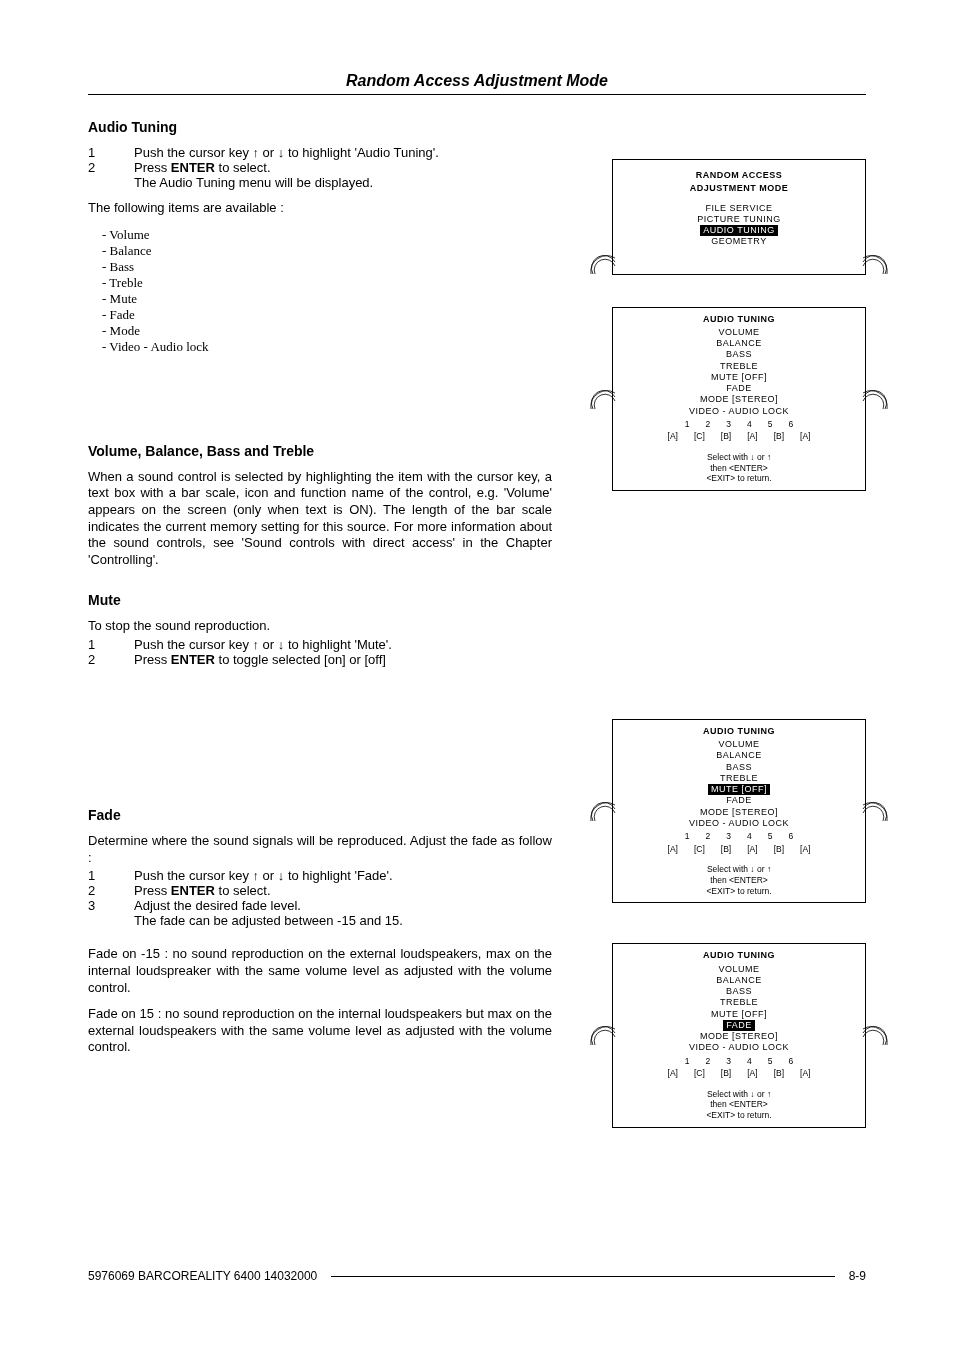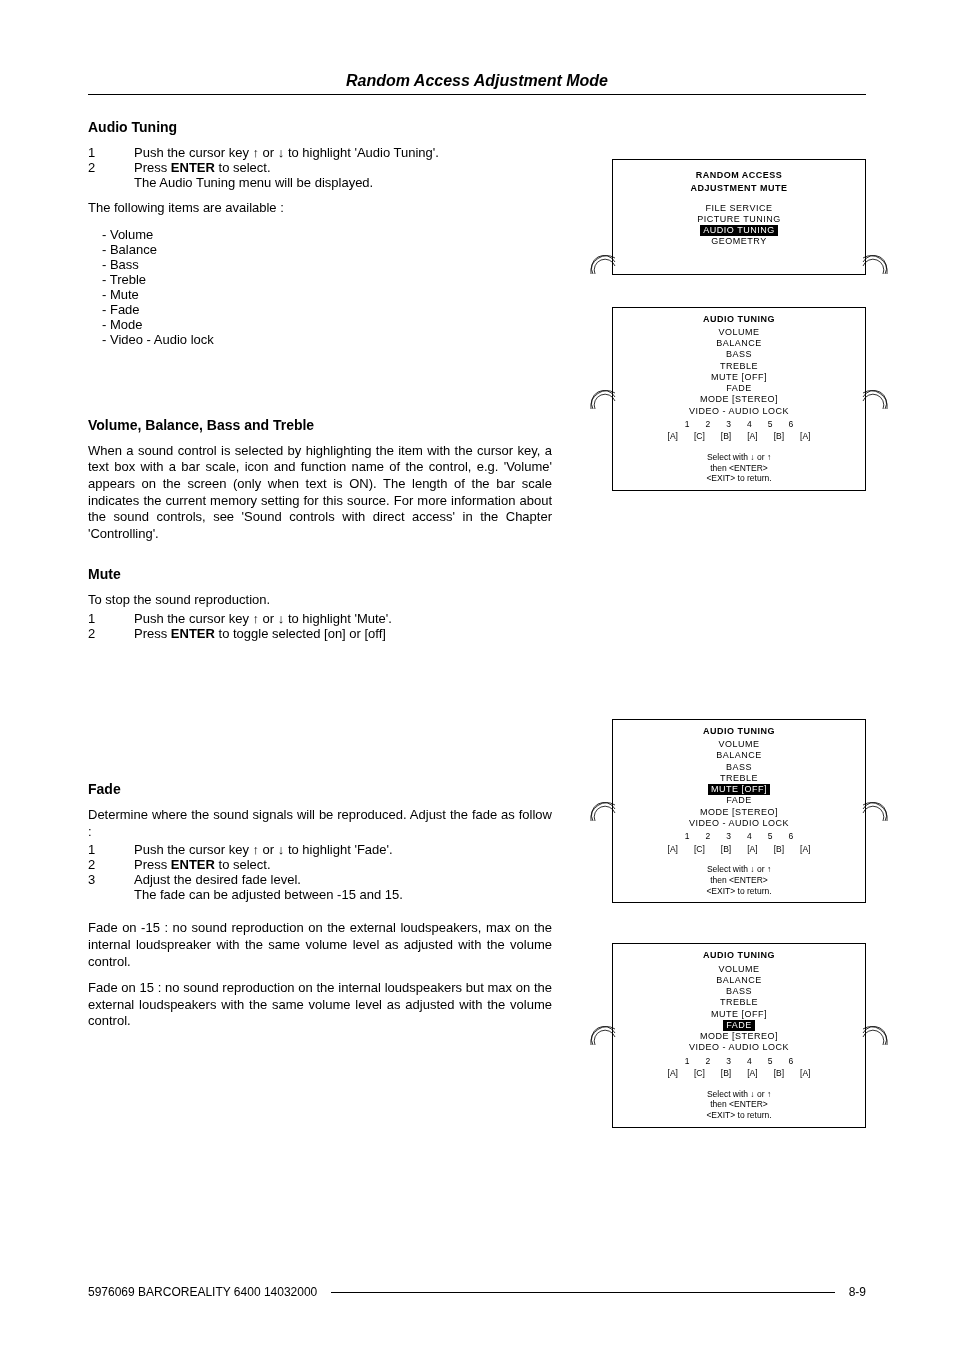--- a/index.html
+++ b/index.html
@@ -43,21 +43,21 @@
   h2.section {
     font-size: 14px;
     font-weight: bold;
     margin: 0 0 10px 0;
   }
   p { margin: 0 0 10px 0; line-height: 1.28; text-align: justify; }
   .steps { margin: 0 0 10px 0; }
   .step-row { display: flex; }
   .step-num { width: 46px; flex: none; }
   .step-txt { flex: 1; }
-  .item-list { margin: 0 0 10px 14px; }
+  .item-list { margin: 0 0 28px 14px; font-family: Liberation Serif, serif; }
   .bold { font-weight: bold; }
   .arrow { font-weight: bold; }
   .gap-vbbt { height: 60px; }
   .gap-fade { height: 130px; }
 
   
   .osd-box {
     border: 1px solid #000;
     width: 232px;
     padding: 6px 10px 6px 10px;
@@ -82,21 +82,21 @@
   }
   .fan-left svg, .fan-right svg { width: 100%; height: 100%; }
   .osd-stack2 { margin-top: 24px; }
   .right-spacer-1 { height: 220px; }
   .right-spacer-2 { height: 32px; }
 
   
   .footer {
     position: absolute;
     left: 88px;
-    bottom: 52px;
+    bottom: 68px;
     width: 778px;
   }
   .footer-line {
     display: flex;
     align-items: center;
     gap: 8px;
     font-size: 12px;
   }
   .footer-rule {
     flex: 1;
@@ -213,21 +213,21 @@
         <div class="fan-right" style="bottom:-4px;right:-26px;">
           <svg viewBox="0 0 30 28">
               <g stroke="#000" fill="none" stroke-width="0.8">
                 <path d="M26 24 A16 16 0 0 0 2 8"></path>
                 <path d="M24 24 A12 12 0 0 0 2 12"></path>
                 <path d="M22 24 A8 8 0 0 0 2 16"></path>
               </g>
             </svg>
         </div>
         <div class="osd-title">RANDOM  ACCESS</div>
-        <div class="osd-title" style="margin-bottom:8px">ADJUSTMENT MUTE</div>
+        <div class="osd-title" style="margin-bottom:8px">ADJUSTMENT MODE</div>
         <div class="osd-line">FILE SERVICE</div>
         <div class="osd-line">PICTURE TUNING</div>
         <div class="osd-line"><span class="hl">AUDIO TUNING</span></div>
         <div class="osd-line" style="margin-bottom:20px">GEOMETRY</div>
       </div>
 
       <div class="osd-box osd-stack2">
         <div class="fan-left" style="top:50%;left:-26px;margin-top:-14px;">
           <svg viewBox="0 0 30 28">
               <g stroke="#000" fill="none" stroke-width="0.8">

